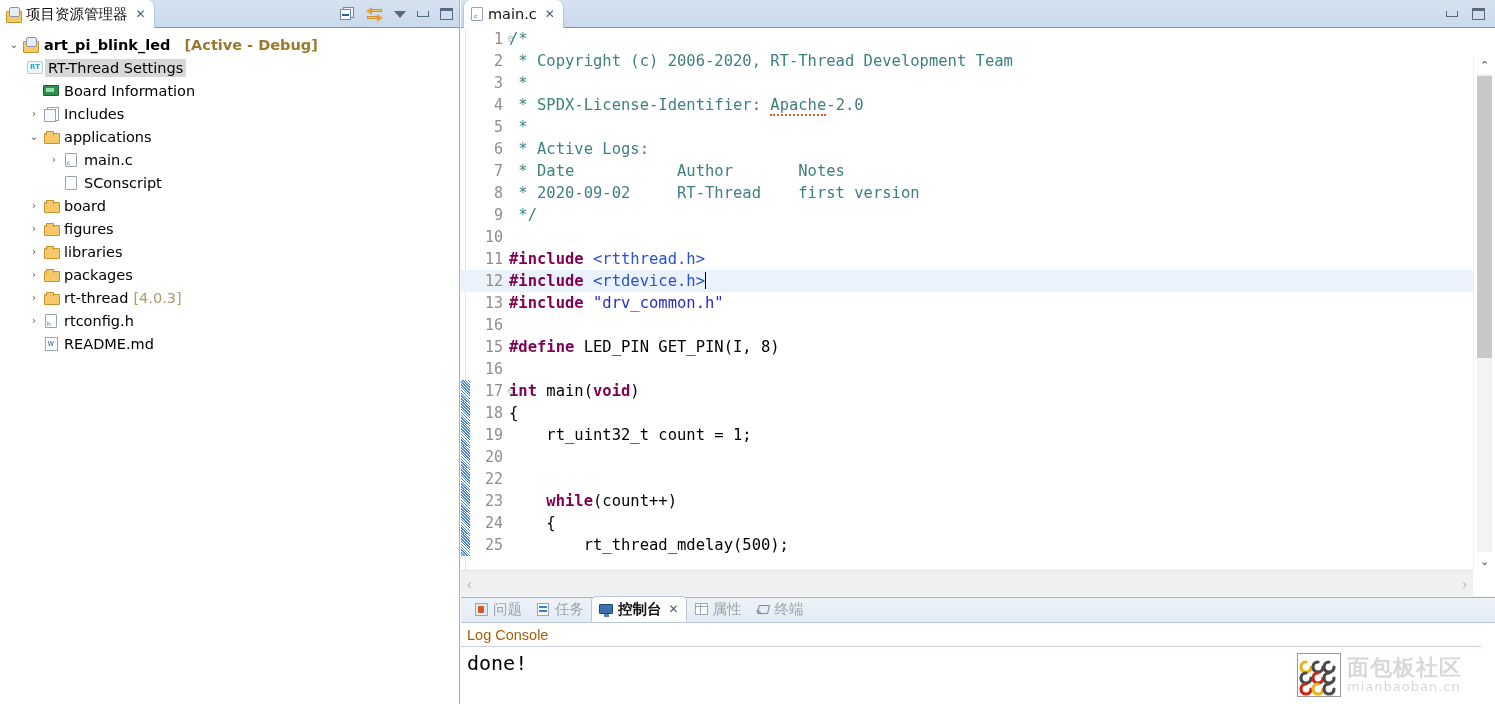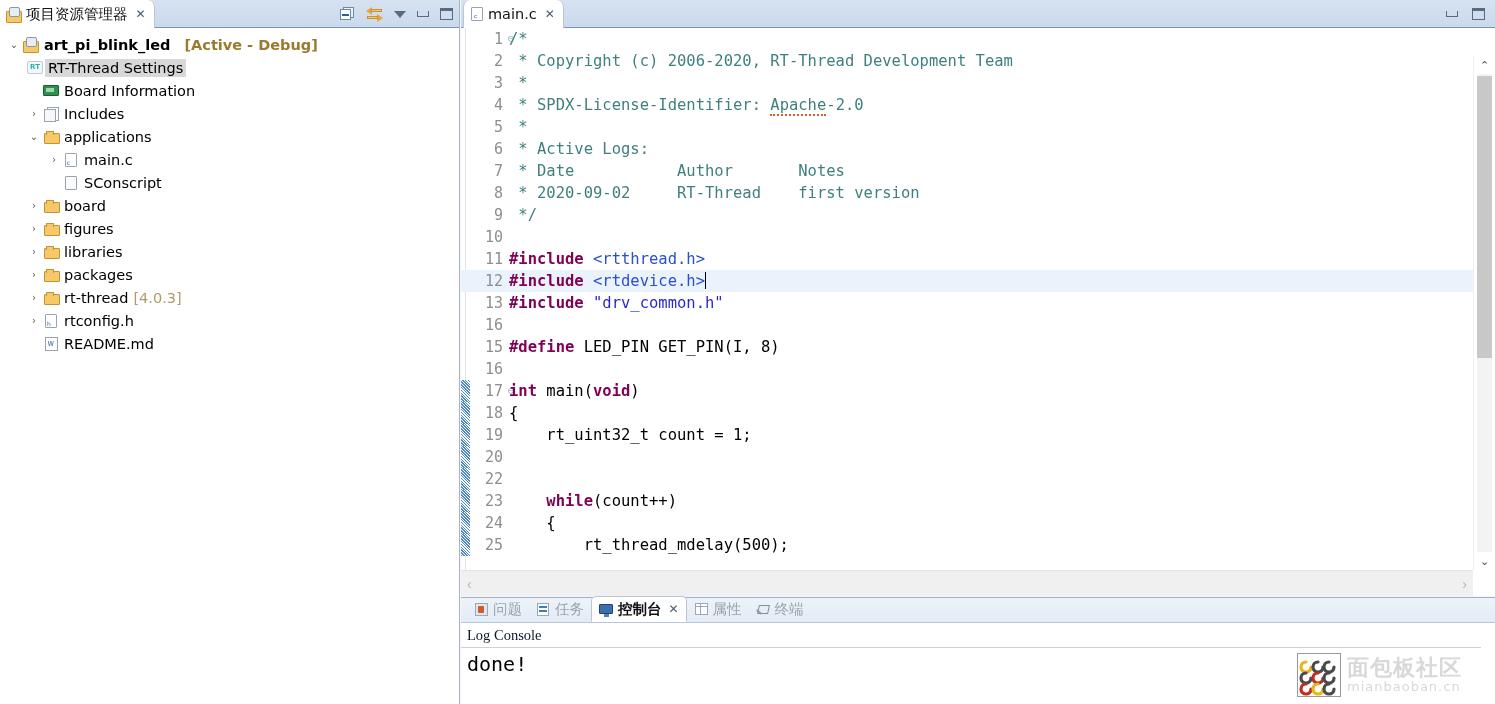--- a/index.html
+++ b/index.html
@@ -166,22 +166,22 @@
     font-family:"DejaVu Sans","Liberation Sans",sans-serif;
   }
   .con-tab.active {
     background: #fff; color:#111; font-weight:bold;
     border-left:1px solid #b8c6d8; border-right:1px solid #b8c6d8; border-top:1px solid #b8c6d8;
     border-top-left-radius:5px; border-top-right-radius:5px;
     border-bottom: 1px solid #fff; height:26px;
   }
   .con-tab .cicon { width:15px; height:13px; display:inline-block; position:relative; }
   #con-title {
-    padding: 4px 0 3px 6px; font-size: 14.5px; color:#0f172a;
-    font-family:Liberation Serif, serif;
+    padding: 4px 0 3px 6px; font-size: 14.5px; color:#a16207;
+    font-family:Liberation Sans, sans-serif;
     border-bottom: 1px solid #c9d2dd;
   }
   #con-body { padding: 4px 0 0 6px; font-family:"DejaVu Sans Mono","Liberation Mono",monospace; font-size:20px; }
   #con-right-scroll { position:absolute; right:0; top:25px; width:14px; bottom:0; background:#fff; }
 
   
   #watermark {
     position: absolute; right: 16px; bottom: 4px; width: 182px; height: 50px;
     display: flex; align-items: center; gap: 6px; opacity: 1;
   }

